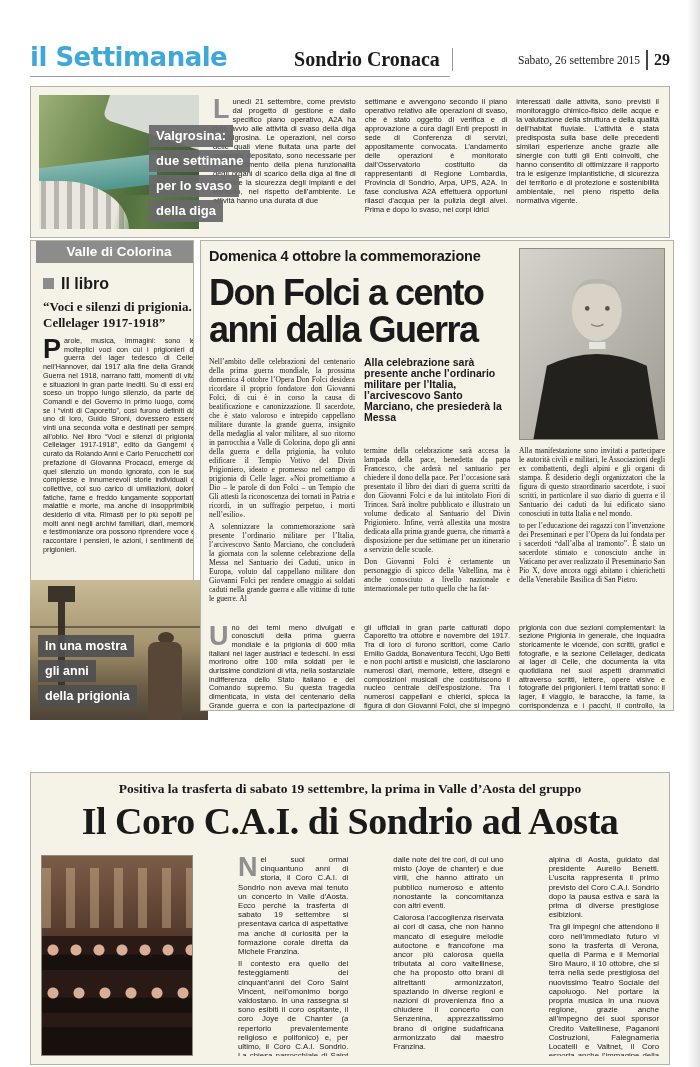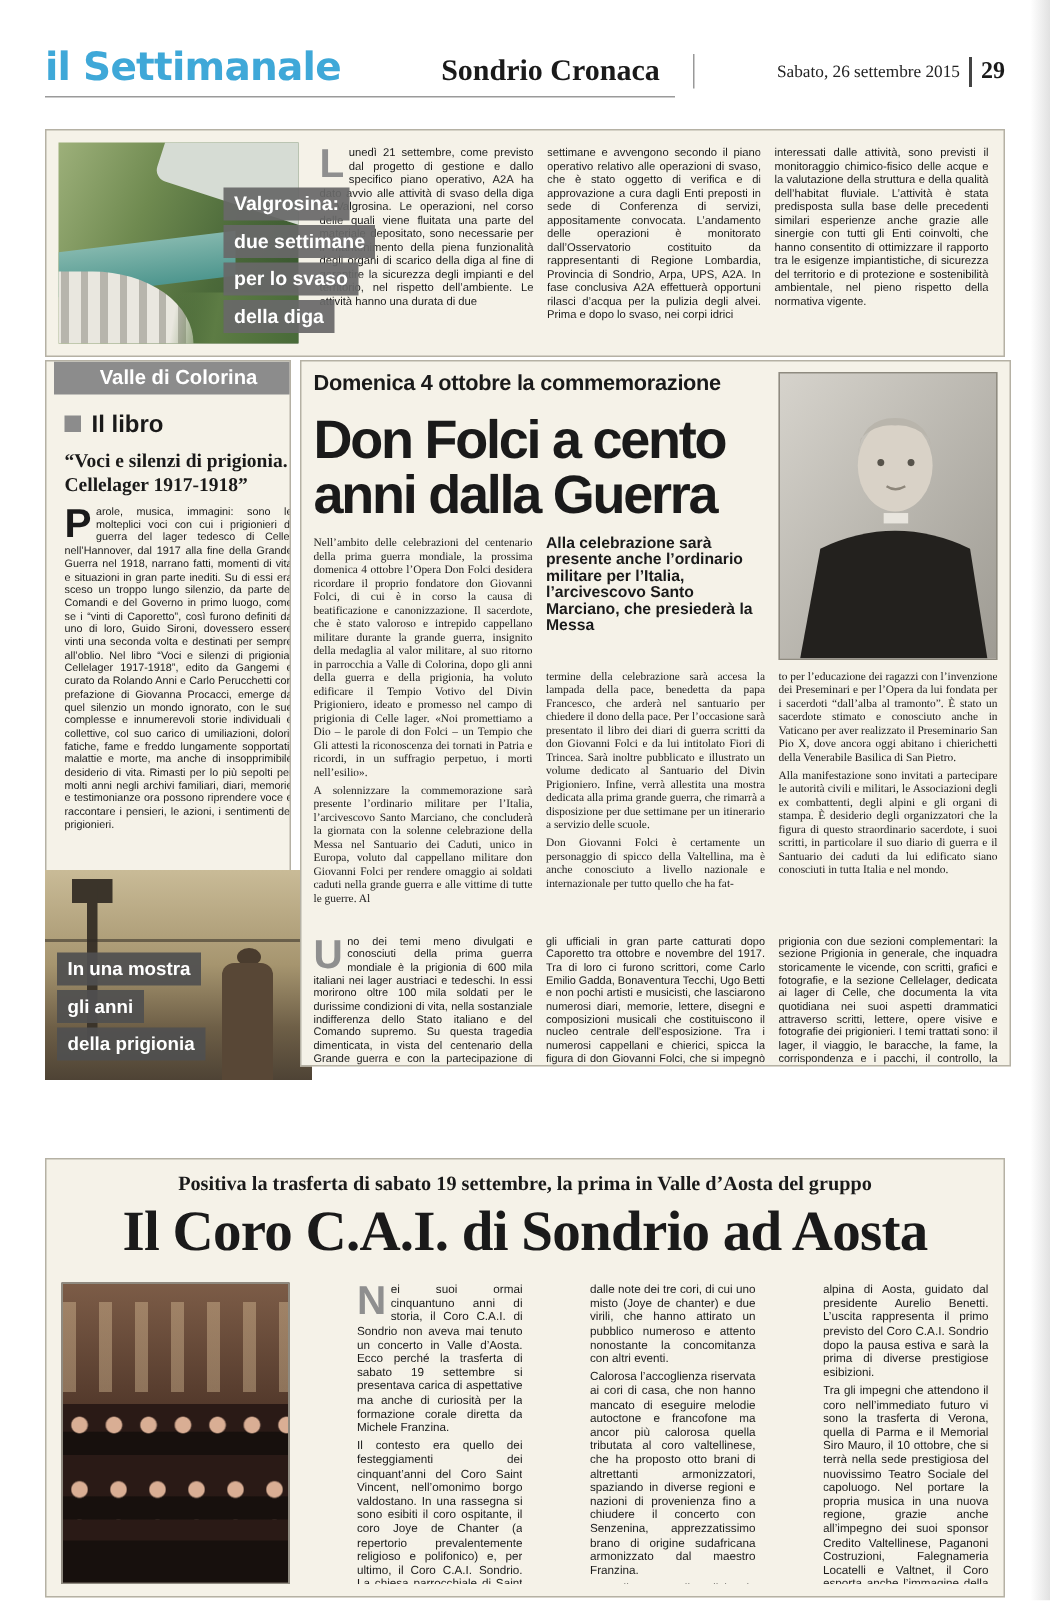--- a/index.html
+++ b/index.html
@@ -2,27 +2,27 @@
 <html><head>
 <meta charset="utf-8">
 <style>
   html,body{margin:0;padding:0;}
   body{width:700px;height:1067px;position:relative;background:#ffffff;
        font-family:"Liberation Sans",sans-serif;color:#1a1a1a;overflow:hidden;}
   .serif{font-family:"Liberation Serif",serif;}
   .box{position:absolute;background:#f5f2e8;border:1px solid #b5b1a4;overflow:hidden;box-sizing:border-box;}
 
   
-  #header{position:absolute;left:30px;top:28px;width:640px;height:42px;}
+  #header{position:absolute;left:30px;top:40px;width:640px;height:42px;}
   #logo{position:absolute;left:0;top:2px;font-family:"DejaVu Sans",sans-serif;font-weight:bold;
         font-size:26px;letter-spacing:-0.5px;color:#3fa8d8;}
   #header-rule{position:absolute;left:0;top:36px;width:420px;height:1px;background:#9a9a9a;}
   #section-title{position:absolute;left:252px;top:8px;width:170px;text-align:center;
         font-family:"Liberation Serif",serif;font-weight:bold;font-size:20px;
-        border-right:1px solid #999;padding-right:10px;}
+        border-right:1px solid #999;}
   #dateblock{position:absolute;right:0;top:10px;display:flex;align-items:center;}
   #dateblock .date{font-family:"Liberation Serif",serif;font-size:11.5px;color:#222;}
   #dateblock .vbar{width:2px;height:20px;background:#444;margin:0 6px;}
   #dateblock .pagenum{font-family:"Liberation Serif",serif;font-weight:bold;font-size:16px;}
 
   
   #topbox{left:30px;top:86px;width:640px;height:152px;}
   #dam-photo{position:absolute;left:8px;top:8px;width:160px;height:134px;overflow:hidden;
        background:linear-gradient(115deg,#9db07a 0%,#6f8a50 35%,#4c6a3a 65%,#33512c 100%);}
   #dam-sky{position:absolute;right:-20px;top:-18px;width:110px;height:60px;background:#d6dcd4;
@@ -213,22 +213,22 @@
     <div id="df-standfirst">Alla celebrazione sarà presente anche l’ordinario militare per l’Italia, l’arcivescovo Santo Marciano, che presiederà la Messa</div>
     <div id="df-colA" class="df-col">
         <p>Nell’ambito delle celebrazioni del centenario della prima guerra mondiale, la prossima domenica 4 ottobre l’Opera Don Folci desidera ricordare il proprio fondatore don Giovanni Folci, di cui è in corso la causa di beatificazione e canonizzazione. Il sacerdote, che è stato valoroso e intrepido cappellano militare durante la grande guerra, insignito della medaglia al valor militare, al suo ritorno in parrocchia a Valle di Colorina, dopo gli anni della guerra e della prigionia, ha voluto edificare il Tempio Votivo del Divin Prigioniero, ideato e promesso nel campo di prigionia di Celle lager. «Noi promettiamo a Dio – le parole di don Folci – un Tempio che Gli attesti la riconoscenza dei tornati in Patria e ricordi, in un suffragio perpetuo, i morti nell’esilio».</p>
         <p>A solennizzare la commemorazione sarà presente l’ordinario militare per l’Italia, l’arcivescovo Santo Marciano, che concluderà la giornata con la solenne celebrazione della Messa nel Santuario dei Caduti, unico in Europa, voluto dal cappellano militare don Giovanni Folci per rendere omaggio ai soldati caduti nella grande guerra e alle vittime di tutte le guerre. Al</p>
       </div>
     <div id="df-colB" class="df-col">
         <p>termine della celebrazione sarà accesa la lampada della pace, benedetta da papa Francesco, che arderà nel santuario per chiedere il dono della pace. Per l’occasione sarà presentato il libro dei diari di guerra scritti da don Giovanni Folci e da lui intitolato Fiori di Trincea. Sarà inoltre pubblicato e illustrato un volume dedicato al Santuario del Divin Prigioniero. Infine, verrà allestita una mostra dedicata alla prima grande guerra, che rimarrà a disposizione per due settimane per un itinerario a servizio delle scuole.</p>
         <p>Don Giovanni Folci è certamente un personaggio di spicco della Valtellina, ma è anche conosciuto a livello nazionale e internazionale per tutto quello che ha fat-</p>
       </div>
     <div id="df-colC" class="df-col">
+        <p>Alla manifestazione sono invitati a partecipare le autorità civili e militari, le Associazioni degli ex combattenti, degli alpini e gli organi di stampa. È desiderio degli organizzatori che la figura di questo straordinario sacerdote, i suoi scritti, in particolare il suo diario di guerra e il Santuario dei caduti da lui edificato siano conosciuti in tutta Italia e nel mondo.</p>
         <p>to per l’educazione dei ragazzi con l’invenzione dei Preseminari e per l’Opera da lui fondata per i sacerdoti “dall’alba al tramonto”. È stato un sacerdote stimato e conosciuto anche in Vaticano per aver realizzato il Preseminario San Pio X, dove ancora oggi abitano i chierichetti della Venerabile Basilica di San Pietro.</p>
-        <p>Alla manifestazione sono invitati a partecipare le autorità civili e militari, le Associazioni degli ex combattenti, degli alpini e gli organi di stampa. È desiderio degli organizzatori che la figura di questo straordinario sacerdote, i suoi scritti, in particolare il suo diario di guerra e il Santuario dei caduti da lui edificato siano conosciuti in tutta Italia e nel mondo.</p>
       </div>
     <div id="df-subA" class="df-sub drop-gray">
         <p>Uno dei temi meno divulgati e conosciuti della prima guerra mondiale è la prigionia di 600 mila italiani nei lager austriaci e tedeschi. In essi morirono oltre 100 mila soldati per le durissime condizioni di vita, nella sostanziale indifferenza dello Stato italiano e del Comando supremo. Su questa tragedia dimenticata, in vista del centenario della Grande guerra e con la partecipazione di numerose e prestigiose istituzioni, è stata allestita la mostra “Don Folci e la prigionia, italiani nei lager della grande guerra”, incentrata sul lager di Celle (Hannover), nel quale furono rinchiusi</p>
       </div>
     <div id="df-subB" class="df-sub">
         <p>gli ufficiali in gran parte catturati dopo Caporetto tra ottobre e novembre del 1917. Tra di loro ci furono scrittori, come Carlo Emilio Gadda, Bonaventura Tecchi, Ugo Betti e non pochi artisti e musicisti, che lasciarono numerosi diari, memorie, lettere, disegni e composizioni musicali che costituiscono il nucleo centrale dell’esposizione. Tra i numerosi cappellani e chierici, spicca la figura di don Giovanni Folci, che si impegnò nell’opera di apostolato in quella drammatica vicenda.</p>
         <p>La mostra si compone di ventitre grandi pannelli che presentano il fenomeno della</p>
       </div>
     <div id="df-subC" class="df-sub">
         <p>prigionia con due sezioni complementari: la sezione Prigionia in generale, che inquadra storicamente le vicende, con scritti, grafici e fotografie, e la sezione Cellelager, dedicata ai lager di Celle, che documenta la vita quotidiana nei suoi aspetti drammatici attraverso scritti, lettere, opere visive e fotografie dei prigionieri. I temi trattati sono: il lager, il viaggio, le baracche, la fame, la corrispondenza e i pacchi, il controllo, la violenza, l’igiene, le malattie e la morte, la fede, i riti, lo svago, la cultura, la musica, il teatro, il viaggio di ritorno, l’internamento e l’interrogatorio, l’arrivo a casa.</p>

